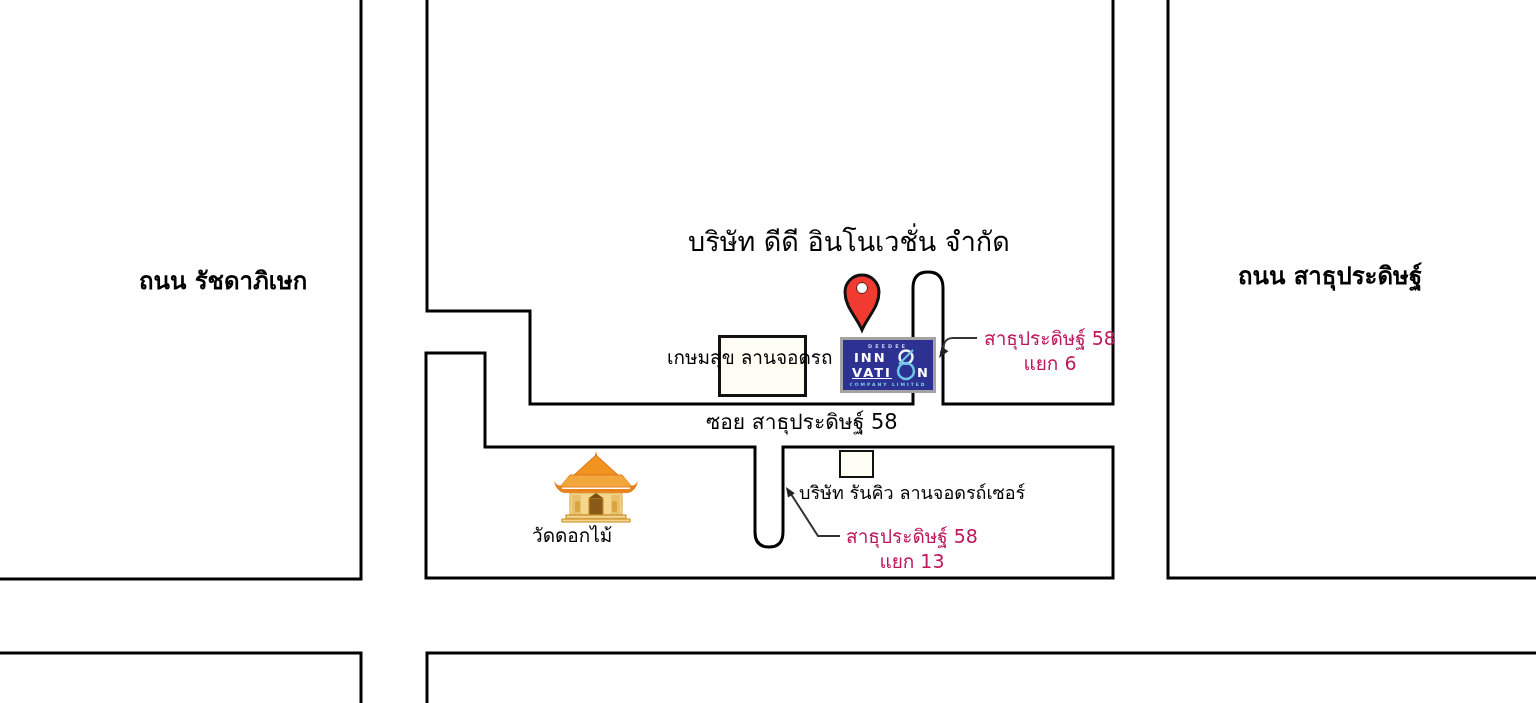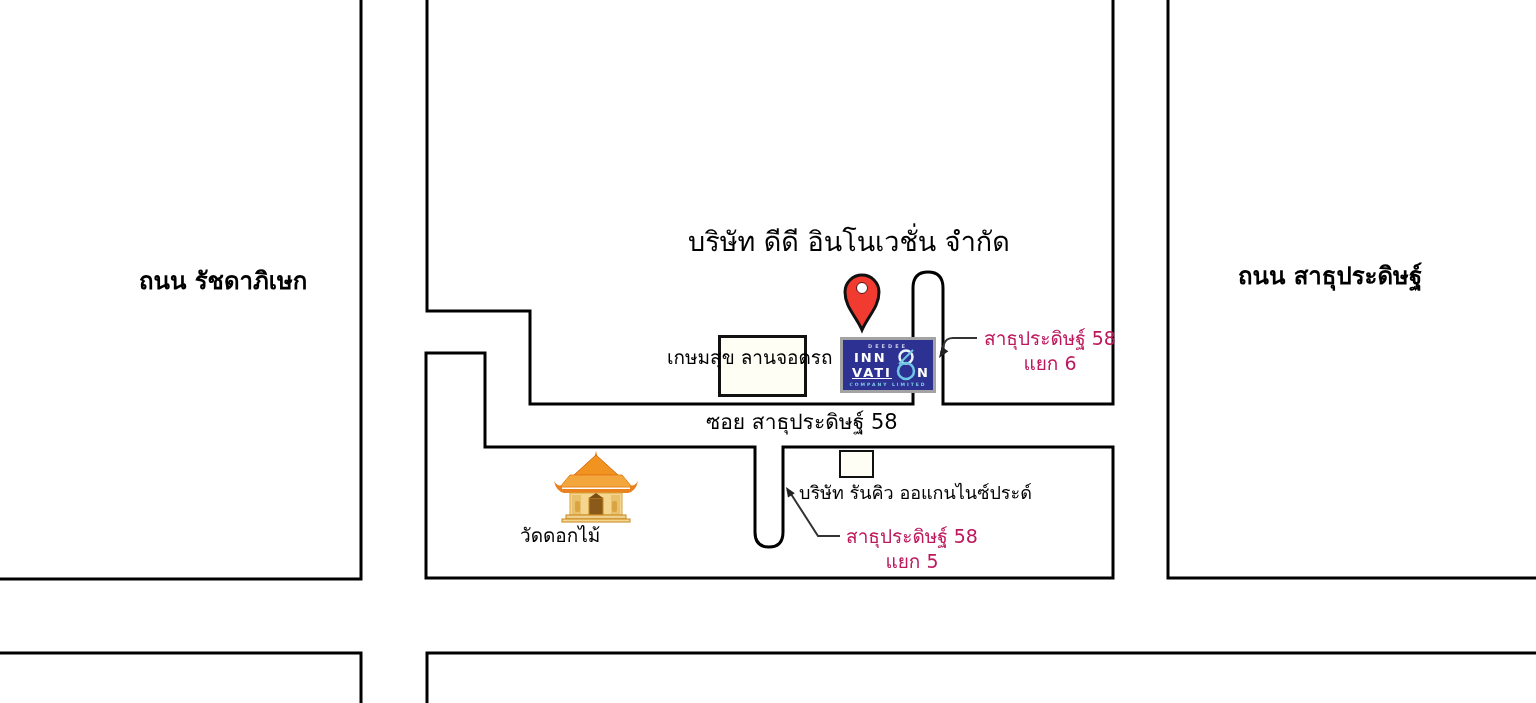--- a/index.html
+++ b/index.html
@@ -112,27 +112,27 @@
 
   <div class="lbl road-name" style="left:139px;top:266px;">ถนน รัชดาภิเษก</div>
 
   <div class="lbl road-name" style="left:1238px;top:261px;">ถนน สาธุประดิษฐ์</div>
 
 
   <div class="lbl b" style="left:706px;top:409px;font-size:21px;text-align:right;">ซอย สาธุประดิษฐ์ 58</div>
 
   <div class="lbl b" style="left:667px;top:297px;font-size:19px;margin-top:48px;">เกษมสุข ลานจอดรถ</div>
 
-  <div class="lbl b" style="left:520px;top:523px;font-size:19px;">วัดดอกไม้</div>
+  <div class="lbl b" style="left:532px;top:523px;font-size:19px;">วัดดอกไม้</div>
 
-  <div class="lbl b" style="left:799px;top:481px;font-size:18px;">บริษัท รันคิว ออแกนไนซ์ประด์</div>
+  <div class="lbl b" style="left:799px;top:481px;font-size:18px;">บริษัท รันคิว ลานจอดรถ์เซอร์</div>
 
   <div class="lbl junction" style="left:980px;top:326px;width:140px;">
     <span>สาธุประดิษฐ์ 58</span>
     <span>แยก 6</span>
   </div>
 
   <div class="lbl junction" style="left:842px;top:524px;width:140px;">
     <span>สาธุประดิษฐ์ 58</span>
-    <span>แยก 5</span>
+    <span>แยก 13</span>
   </div>
 
 </div>
 
 </body></html>

